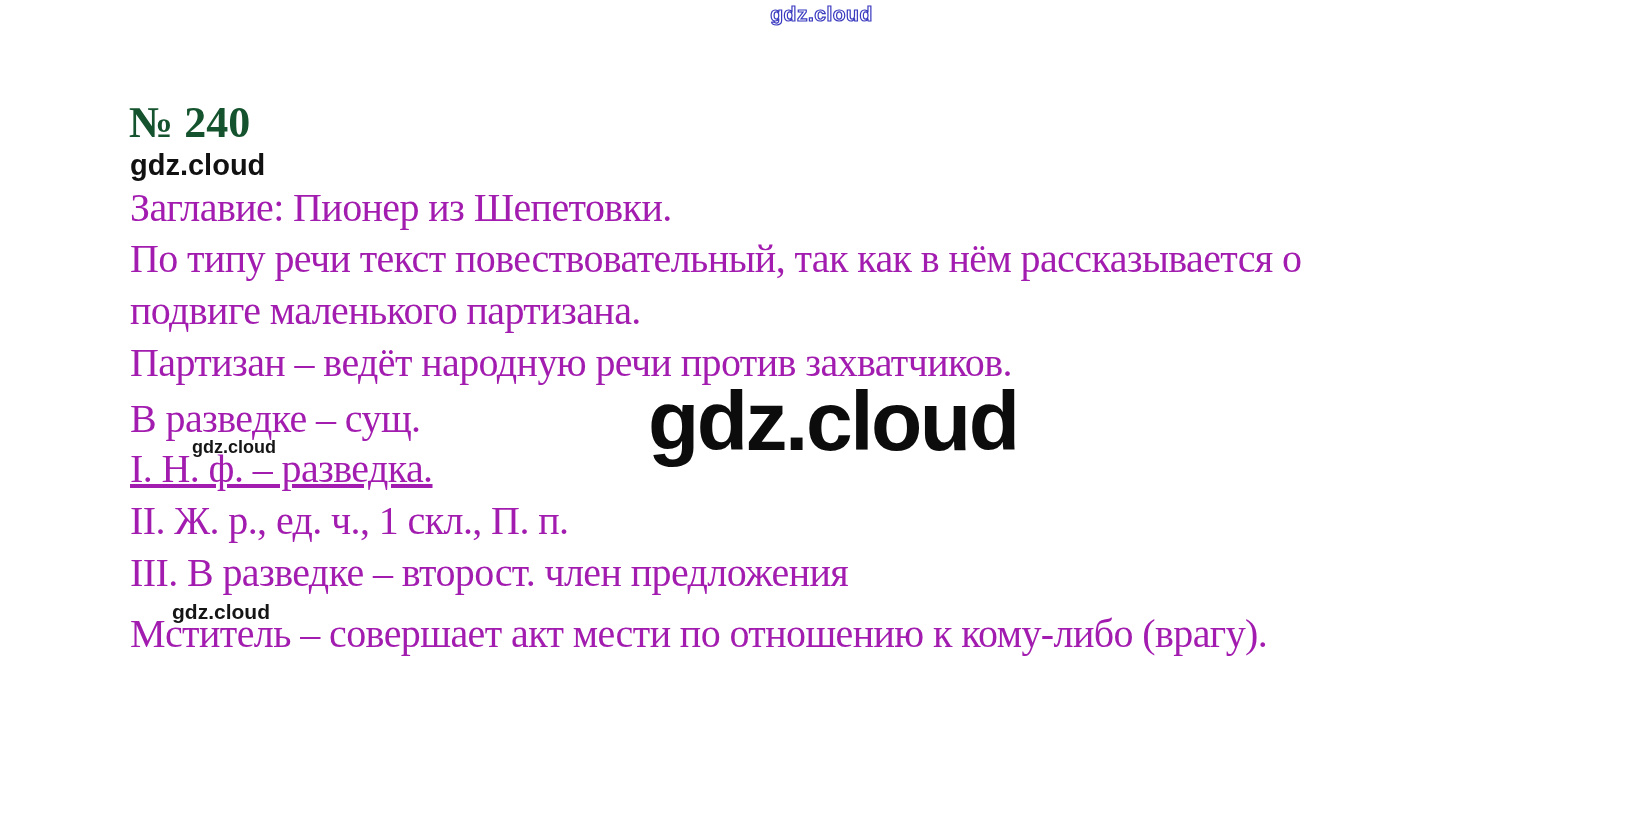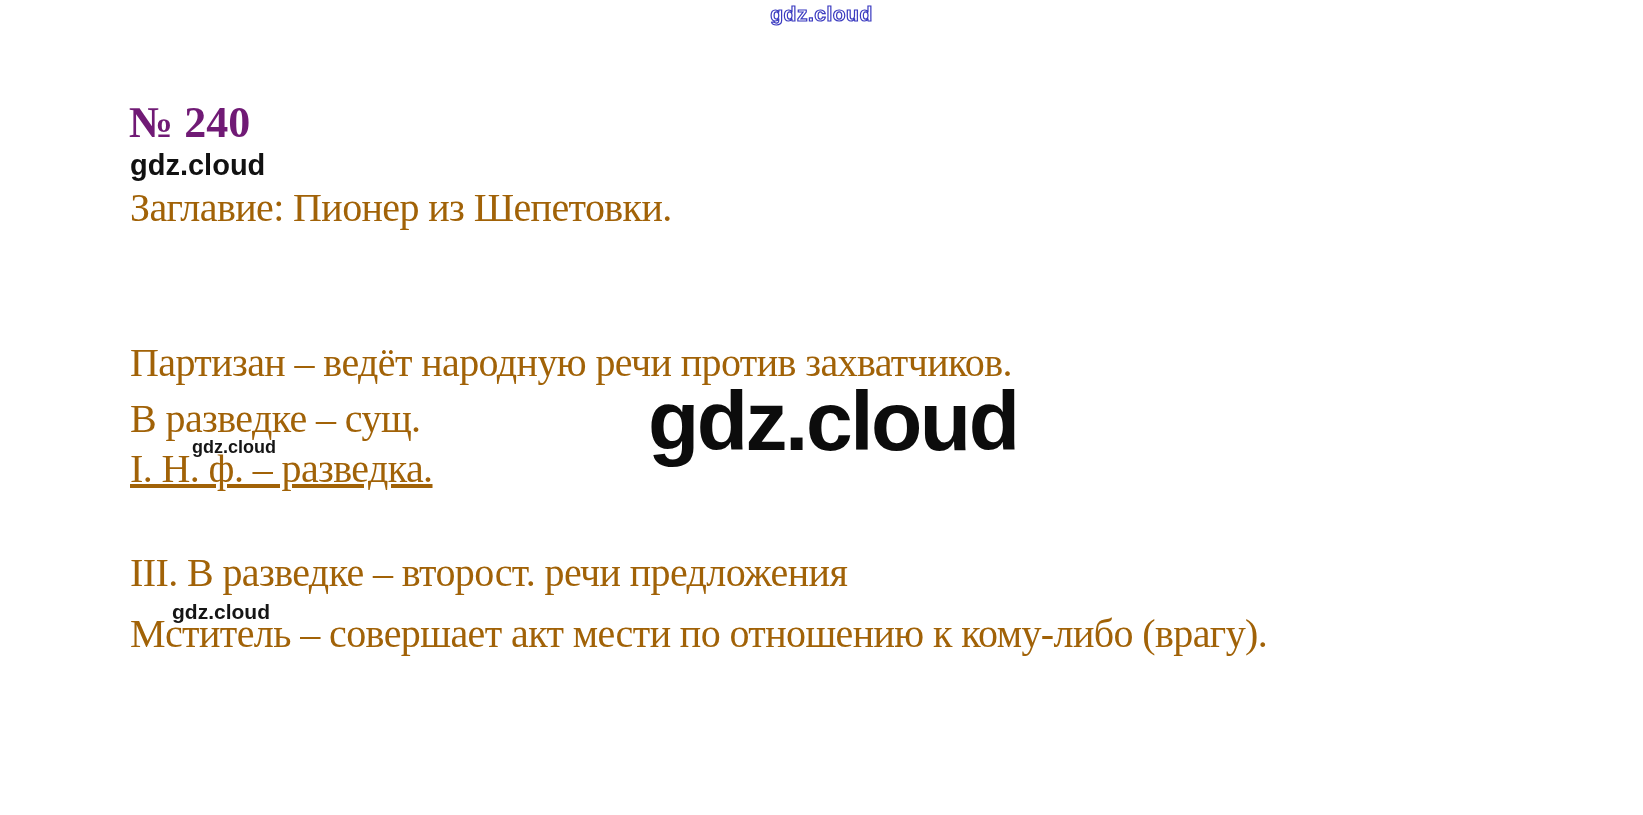--- a/index.html
+++ b/index.html
@@ -33,21 +33,21 @@
   }
   
   .task-number {
     position: absolute;
     left: 129px;
     top: 101px;
     font-family: "Liberation Serif", "DejaVu Serif", serif;
     font-weight: 700;
     font-size: 44px;
     line-height: 1;
-    color: #701a75;
+    color: #14532d;
     white-space: nowrap;
   }
   
   .site-brand {
     position: absolute;
     left: 130px;
     top: 151px;
     font-family: "Liberation Sans", "DejaVu Sans", sans-serif;
     font-weight: 600;
     font-size: 29px;
@@ -56,21 +56,21 @@
     white-space: nowrap;
   }
   
   .line {
     position: absolute;
     left: 130px;
     font-size: 40px;
     line-height: 1;
     letter-spacing: -0.6px;
     white-space: nowrap;
-    color: #a16207;
+    color: #a21caf;
   }
   .line-1 { top: 188px; }
   .line-2 { top: 239px; }
   .line-3 { top: 291px; }
   .line-4 { top: 343px; }
   .line-5 { top: 399px; text-align: right; }
   .line-6 { top: 449px; text-decoration: underline; }
   .line-7 { top: 501px; }
   .line-8 { top: 553px; }
   .line-9 { top: 614px; }
@@ -113,32 +113,35 @@
 <div class="page">
 
   <div class="wm-top">gdz.cloud</div>
 
   <div class="task-number">№ 240</div>
 
   <div class="site-brand">gdz.cloud</div>
 
   <div class="line line-1">Заглавие: Пионер из Шепетовки.</div>
 
+  <div class="line line-2">По типу речи текст повествовательный, так как в нём рассказывается о</div>
 
+  <div class="line line-3">подвиге маленького партизана.</div>
 
   <div class="line line-4">Партизан – ведёт народную речи против захватчиков.</div>
 
   <div class="line line-5">В разведке – сущ.</div>
 
   <div class="wm-inline wm-inline-1">gdz.cloud</div>
 
   <div class="line line-6">I. Н. ф. – разведка.</div>
 
+  <div class="line line-7">II. Ж. р., ед. ч., 1 скл., П. п.</div>
 
-  <div class="line line-8">III. В разведке – второст. речи предложения</div>
+  <div class="line line-8">III. В разведке – второст. член предложения</div>
 
   <div class="wm-inline wm-inline-2">gdz.cloud</div>
 
   <div class="line line-9">Мститель – совершает акт мести по отношению к кому-либо (врагу).</div>
 
   <div class="wm-center">gdz.cloud</div>
 
 </div>
 
 </body></html>

